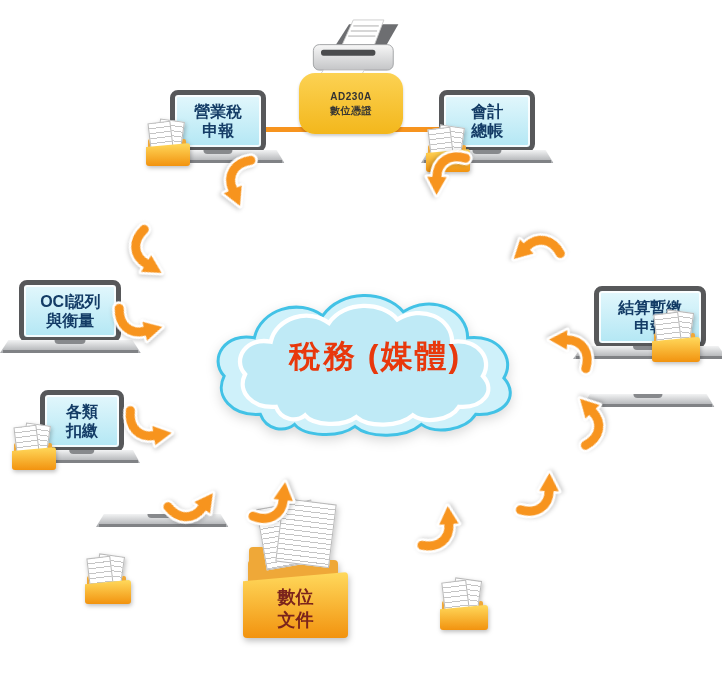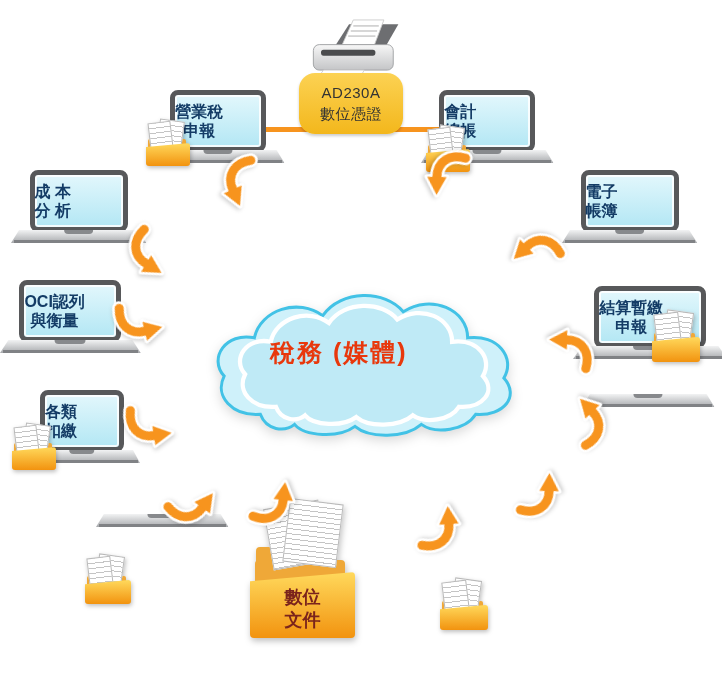--- a/index.html
+++ b/index.html
@@ -3,21 +3,21 @@
 <meta charset="utf-8">
 <style>
   *{margin:0;padding:0;box-sizing:border-box}
   html,body{background:#fff}
   body{font-family:"Liberation Sans","DejaVu Sans",sans-serif}
   .stage{position:relative;width:722px;height:683px;background:#fff;overflow:hidden}
 
   
   .node{position:absolute;display:flex;flex-direction:column;align-items:center;z-index:2}
   .screen{width:var(--sw);height:62px;background:linear-gradient(180deg,#e2f7fc,#b3e7f4);
-          border:5px solid #57585a;border-radius:8px;display:flex;align-items:center;
+          border:5px solid #57585a;border-radius:8px;display:flex;align-items:center;justify-content:center;
           box-shadow:inset 0 0 0 2px rgba(255,255,255,.85)}
   .label{font-weight:bold;font-size:16px;line-height:1.2;color:#143c66;text-align:center;white-space:nowrap}
   .base{width:calc(var(--sw)*1.38);height:13px;background:linear-gradient(180deg,#f2f3f4,#a7a9ac);
         clip-path:polygon(6% 0,94% 0,100% 100%,0 100%);margin-top:-2px;position:relative;
         filter:drop-shadow(0 2px 2px rgba(0,0,0,.3))}
   .base::before{content:"";position:absolute;left:50%;top:0;transform:translateX(-50%);
         width:22%;height:4px;background:#87898c;border-radius:0 0 4px 4px}
   .base::after{content:"";position:absolute;left:2%;bottom:0;width:96%;height:3px;background:#808285}
 
   
@@ -36,30 +36,30 @@
   .bf-back{position:absolute;left:5px;bottom:6px;width:90px;height:72px;background:#efa838;border-radius:4px}
   .bf-back::before{content:"";position:absolute;top:-13px;left:1px;width:44px;height:15px;background:#efa838;border-radius:4px 8px 0 0}
   .bf-front{position:absolute;left:0;bottom:0;width:100%;height:66px;
             background:linear-gradient(180deg,#ffd95c,#f2930f);
             clip-path:polygon(0 14%,100% 0,100% 100%,0 100%);border-radius:4px;
             display:flex;align-items:flex-end;justify-content:center;padding-bottom:7px}
   .bf-label{font-weight:bold;font-size:18px;color:#7b241c;text-align:center;line-height:1.25}
 
   
   .cloud-svg{position:absolute;z-index:1;filter:drop-shadow(0 4px 6px rgba(0,0,0,.15))}
-  .cloud-text{position:absolute;z-index:2;font-weight:bold;font-size:25px;
+  .cloud-text{position:absolute;z-index:2;text-align:center;font-weight:bold;font-size:32px;
               line-height:1.3;color:#e8380c;letter-spacing:2px}
 
   
   .connector{position:absolute;z-index:1;background:#f7941e;height:5px;border-radius:3px}
   .scanner{position:absolute;z-index:3}
   .badge{position:absolute;z-index:4;background:linear-gradient(180deg,#fcd253,#f3b71c);
          border-radius:16px;display:flex;flex-direction:column;align-items:center;justify-content:center;
          box-shadow:0 2px 3px rgba(0,0,0,.2)}
-  .badge span{font-weight:normal;font-size:15px;color:#333;line-height:1.35;letter-spacing:.5px}
+  .badge span{font-weight:bold;font-size:10px;color:#333;line-height:1.35;letter-spacing:.5px}
 
   
   .arrow{position:absolute;z-index:7;overflow:visible;filter:drop-shadow(0 2px 2px rgba(0,0,0,.2))}
 </style>
 </head>
 <body>
 
 <div class="stage">
 
   <svg width="0" height="0" style="position:absolute">
@@ -119,26 +119,20 @@
     <div class="base"></div>
   </div>
 
   <div class="node" style="left:421px;top:90px;--sw:96px">
     <div class="screen">
       <div class="label">會計<br>總帳</div>
     </div>
     <div class="base"></div>
   </div>
 
-  <div class="node" style="left:562px;top:170px;--sw:98px">
-    <div class="screen">
-      <div class="label">電子<br>帳簿</div>
-    </div>
-    <div class="base"></div>
-  </div>
 
   <div class="node" style="left:573px;top:286px;--sw:112px">
     <div class="screen">
       <div class="label">結算暫繳<br>申報</div>
     </div>
     <div class="base"></div>
   </div>
 
   <div class="node" style="left:582px;top:396px;--sw:96px">
     <div class="base"></div>
@@ -157,28 +151,22 @@
     <div class="base"></div>
   </div>
 
   <div class="node" style="left:0;top:280px;--sw:102px">
     <div class="screen">
       <div class="label">OCI認列<br>與衡量</div>
     </div>
     <div class="base"></div>
   </div>
 
-  <div class="node" style="left:11px;top:170px;--sw:98px">
-    <div class="screen">
-      <div class="label">成 本<br>分 析</div>
-    </div>
-    <div class="base"></div>
-  </div>
-
-  <div class="bigfolder" style="left:250px;top:524px;width:105px;height:114px">
+
+  <div class="bigfolder" style="left:243px;top:524px;width:105px;height:114px">
     <div class="bf-back"></div>
     <div class="sheet" style="left:18px;top:-20px;width:56px;height:62px;transform:rotate(-10deg)"></div>
     <div class="sheet" style="left:36px;top:-23px;width:54px;height:64px;transform:rotate(7deg)"></div>
     <div class="bf-front">
       <div class="bf-label">數位<br>文件</div>
     </div>
   </div>
 
   <div class="folder" style="left:146px;top:124px;width:44px;height:42px">
     <div class="f-back"></div>

